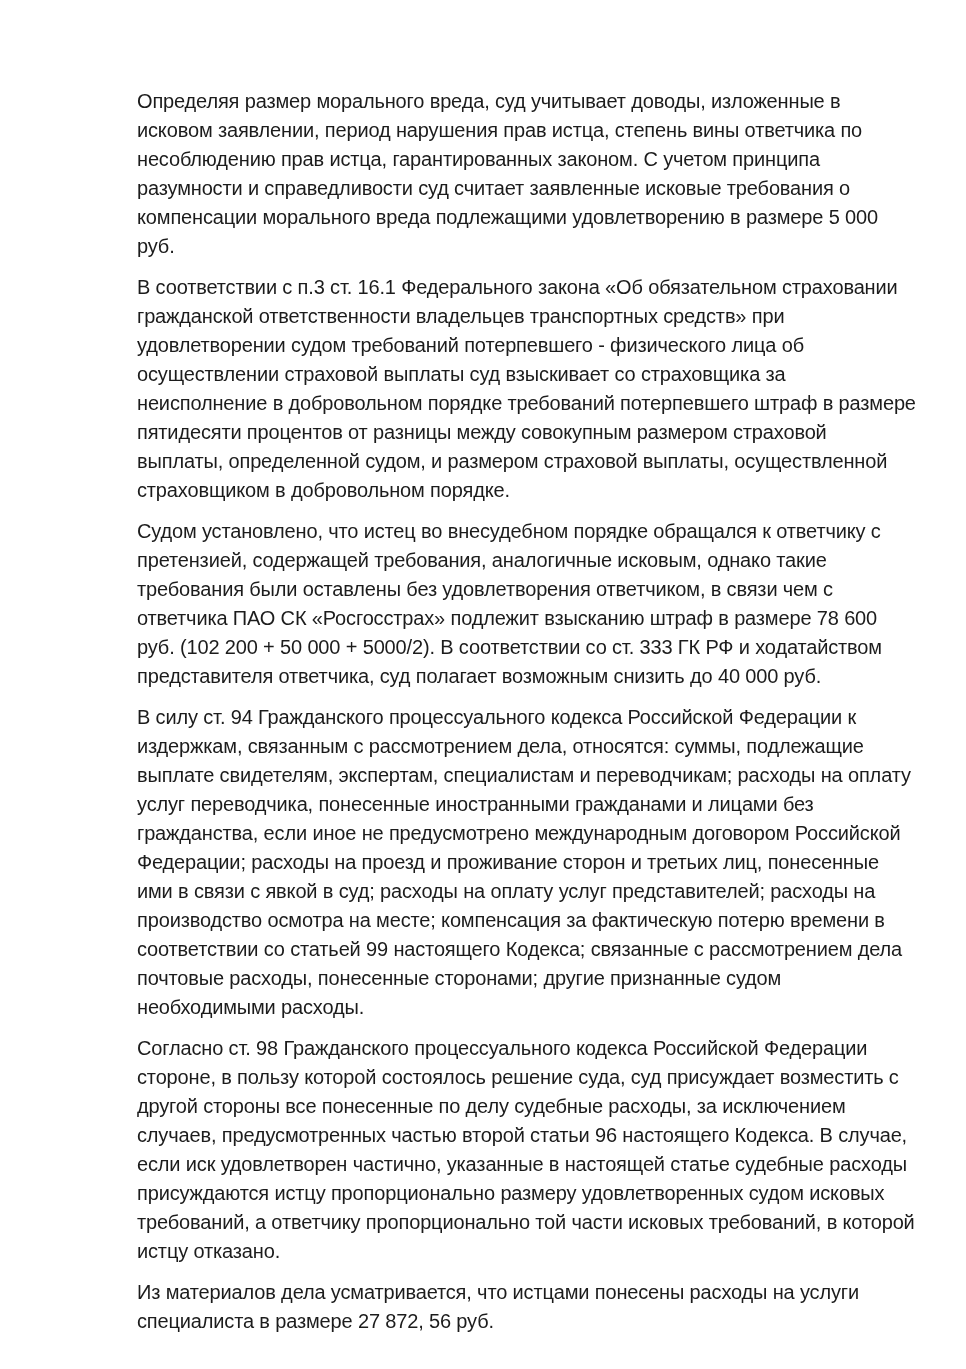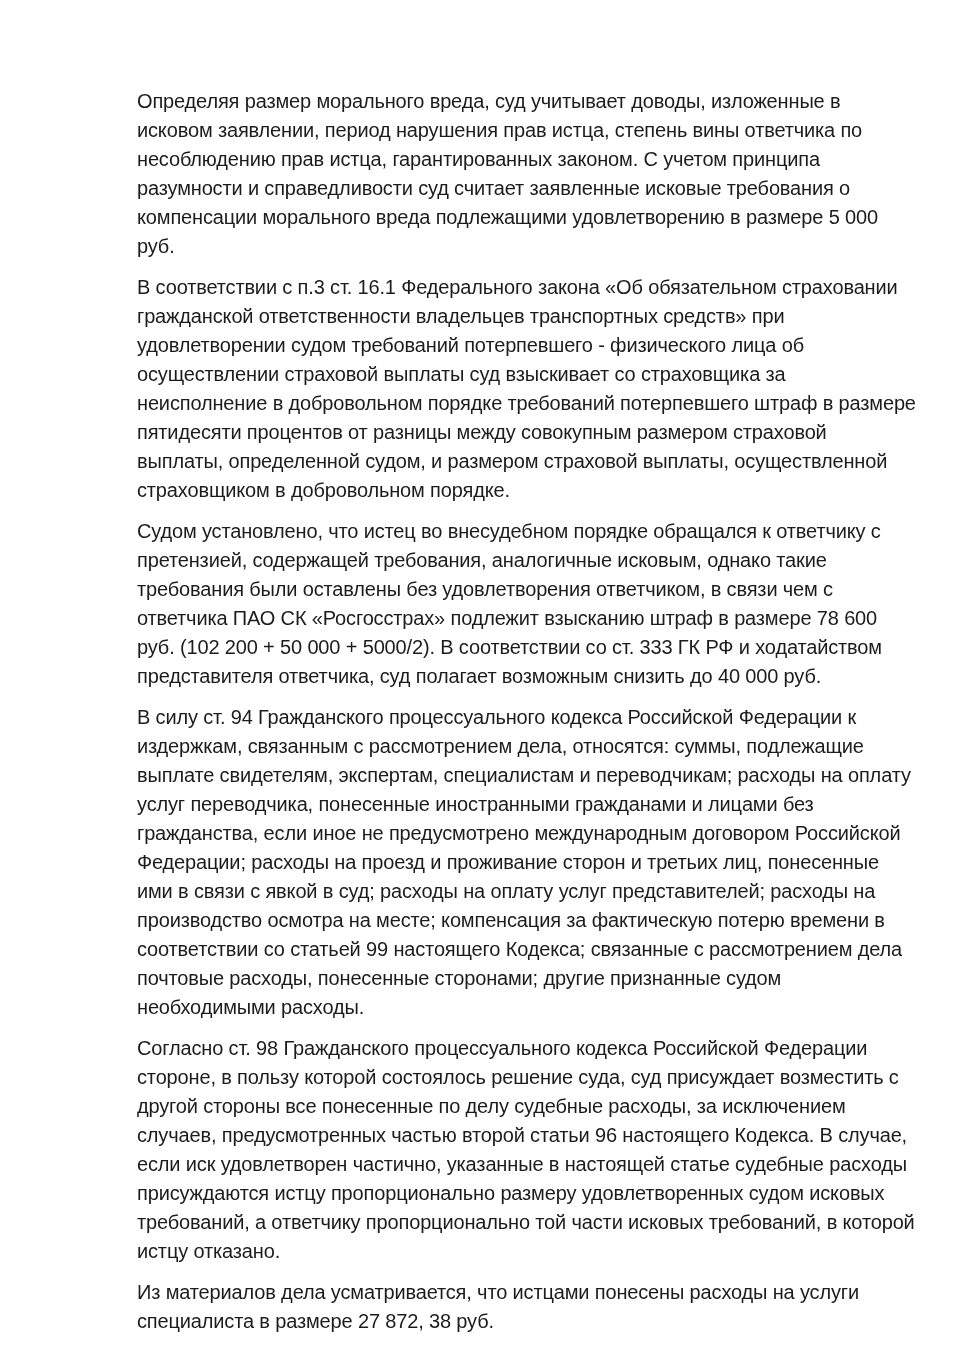--- a/index.html
+++ b/index.html
@@ -32,15 +32,15 @@
 </head>
 <body>
 
 <div class="page">
   <div class="doc-content">
     <p>Определяя размер морального вреда, суд учитывает доводы, изложенные в исковом заявлении, период нарушения прав истца, степень вины ответчика по несоблюдению прав истца, гарантированных законом. С учетом принципа разумности и справедливости суд считает заявленные исковые требования о компенсации морального вреда подлежащими удовлетворению в размере 5 000 руб.</p>
     <p>В соответствии с п.3 ст. 16.1 Федерального закона «Об обязательном страховании гражданской ответственности владельцев транспортных средств» при удовлетворении судом требований потерпевшего - физического лица об осуществлении страховой выплаты суд взыскивает со страховщика за неисполнение в добровольном порядке требований потерпевшего штраф в размере пятидесяти процентов от разницы между совокупным размером страховой выплаты, определенной судом, и размером страховой выплаты, осуществленной страховщиком в добровольном порядке.</p>
     <p>Судом установлено, что истец во внесудебном порядке обращался к ответчику с претензией, содержащей требования, аналогичные исковым, однако такие требования были оставлены без удовлетворения ответчиком, в связи чем с ответчика ПАО СК «Росгосстрах» подлежит взысканию штраф в размере 78 600 руб. (102 200 + 50 000 + 5000/2). В соответствии со ст. 333 ГК РФ и ходатайством представителя ответчика, суд полагает возможным снизить до 40 000 руб.</p>
     <p>В силу ст. 94 Гражданского процессуального кодекса Российской Федерации к издержкам, связанным с рассмотрением дела, относятся: суммы, подлежащие выплате свидетелям, экспертам, специалистам и переводчикам; расходы на оплату услуг переводчика, понесенные иностранными гражданами и лицами без гражданства, если иное не предусмотрено международным договором Российской Федерации; расходы на проезд и проживание сторон и третьих лиц, понесенные ими в связи с явкой в суд; расходы на оплату услуг представителей; расходы на производство осмотра на месте; компенсация за фактическую потерю времени в соответствии со статьей 99 настоящего Кодекса; связанные с рассмотрением дела почтовые расходы, понесенные сторонами; другие признанные судом необходимыми расходы.</p>
     <p>Согласно ст. 98 Гражданского процессуального кодекса Российской Федерации стороне, в пользу которой состоялось решение суда, суд присуждает возместить с другой стороны все понесенные по делу судебные расходы, за исключением случаев, предусмотренных частью второй статьи 96 настоящего Кодекса. В случае, если иск удовлетворен частично, указанные в настоящей статье судебные расходы присуждаются истцу пропорционально размеру удовлетворенных судом исковых требований, а ответчику пропорционально той части исковых требований, в которой истцу отказано.</p>
-    <p>Из материалов дела усматривается, что истцами понесены расходы на услуги специалиста в размере 27 872, 38 руб.</p>
+    <p>Из материалов дела усматривается, что истцами понесены расходы на услуги специалиста в размере 27 872, 56 руб.</p>
   </div>
 </div>
 
 </body></html>

